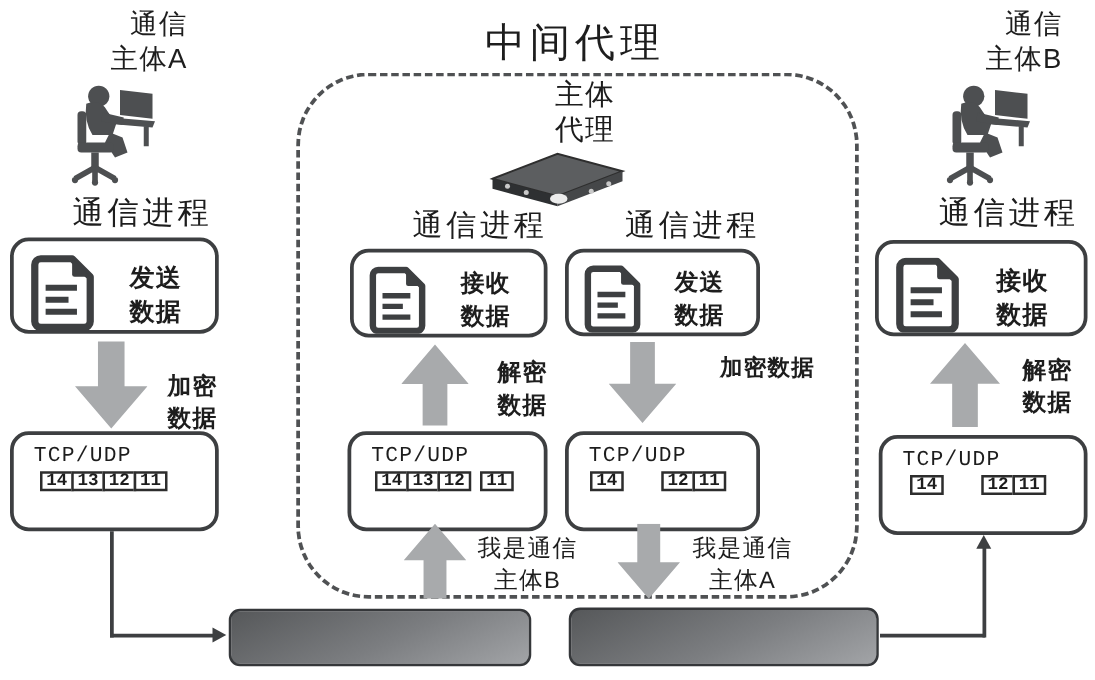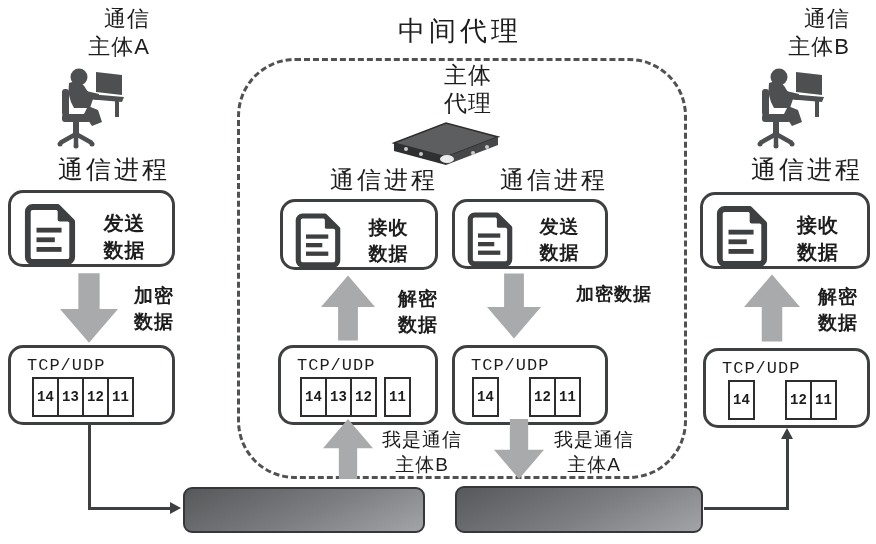--- a/index.html
+++ b/index.html
@@ -10,26 +10,26 @@
   .heading{font-weight:normal;font-size:25px;letter-spacing:3px;text-align:right;white-space:nowrap;}
   .proc-box{border:3px solid #3d3f41;border-radius:15px;background:#fff;
             display:flex;align-items:flex-end;box-sizing:border-box;}
   .action-label{font-weight:bold;font-size:20px;line-height:27px;text-align:center;letter-spacing:1px;flex:1;}
   .arrow-label{font-weight:bold;font-size:19px;line-height:26px;text-align:center;letter-spacing:1px;}
   .tcp-box{border:3px solid #3d3f41;border-radius:15px;background:#fff;box-sizing:border-box;}
   .tcp-label{font-family:"Liberation Mono","DejaVu Sans Mono",monospace;font-weight:normal;
              font-size:17px;margin:8px 0 2px 16px;letter-spacing:1px;}
   .pkt-row{display:flex;align-items:center;}
   .pkt-group{display:flex;}
-  .pkt{width:27px;height:40px;border:2px solid #2d2d2d;background:#fff;box-sizing:border-box;
+  .pkt{width:27px;height:16px;border:2px solid #2d2d2d;background:#fff;box-sizing:border-box;
        display:flex;align-items:center;justify-content:center;
        font-family:"Liberation Mono","DejaVu Sans Mono",monospace;font-weight:bold;font-size:14px;}
   .pkt-group .pkt + .pkt{margin-left:-2px;}
   .dashed-box{border:3px dashed #4f5153;border-radius:58px;box-sizing:border-box;background:transparent;}
-  .proxy-outer-title{font-family:"Liberation Serif","DejaVu Serif",serif;font-size:27px;
+  .proxy-outer-title{font-family:"Liberation Serif","DejaVu Serif",serif;font-size:32px;
                      letter-spacing:4px;text-align:center;white-space:nowrap;}
   .msg-label{font-weight:normal;font-size:19px;line-height:25px;text-align:center;letter-spacing:1px;}
   .bar{border:2px solid #35373a;border-radius:9px;box-sizing:border-box;
        background:linear-gradient(155deg,#56585a 0%,#7c7e81 55%,#a2a4a7 100%);}
   .thin-line{background:#3d3f41;}
   .ah-right{width:0;height:0;border-left:11px solid #3d3f41;
             border-top:6px solid transparent;border-bottom:6px solid transparent;}
   .ah-up{width:0;height:0;border-bottom:11px solid #3d3f41;
          border-left:6px solid transparent;border-right:6px solid transparent;}
   .block-arrow polygon{fill:#a8aaac;}
@@ -95,21 +95,21 @@
     </svg>
     <div class="action-label">
       <div>发送</div>
       <div>数据</div>
     </div>
   </div>
 
   <svg class="abs block-arrow" style="left:60px;top:272px;" width="58" height="72" viewBox="0 0 60 72">
     <polygon points="19,0 41,0 41,37 60,37 30,72 0,37 19,37"></polygon>
   </svg>
-  <div class="abs arrow-label" style="left:118px;top:283px;width:72px;">
+  <div class="abs arrow-label" style="left:118px;top:297px;width:72px;">
     <div>加密</div>
     <div>数据</div>
   </div>
 
   <div class="abs tcp-box" style="left:8px;top:345px;width:167px;height:80px;">
     <div class="tcp-label">TCP/UDP</div>
     <div class="pkt-row" style="margin-left:21px;">
       <div class="pkt-group">
         <span class="pkt">14</span>
         <span class="pkt">13</span>

